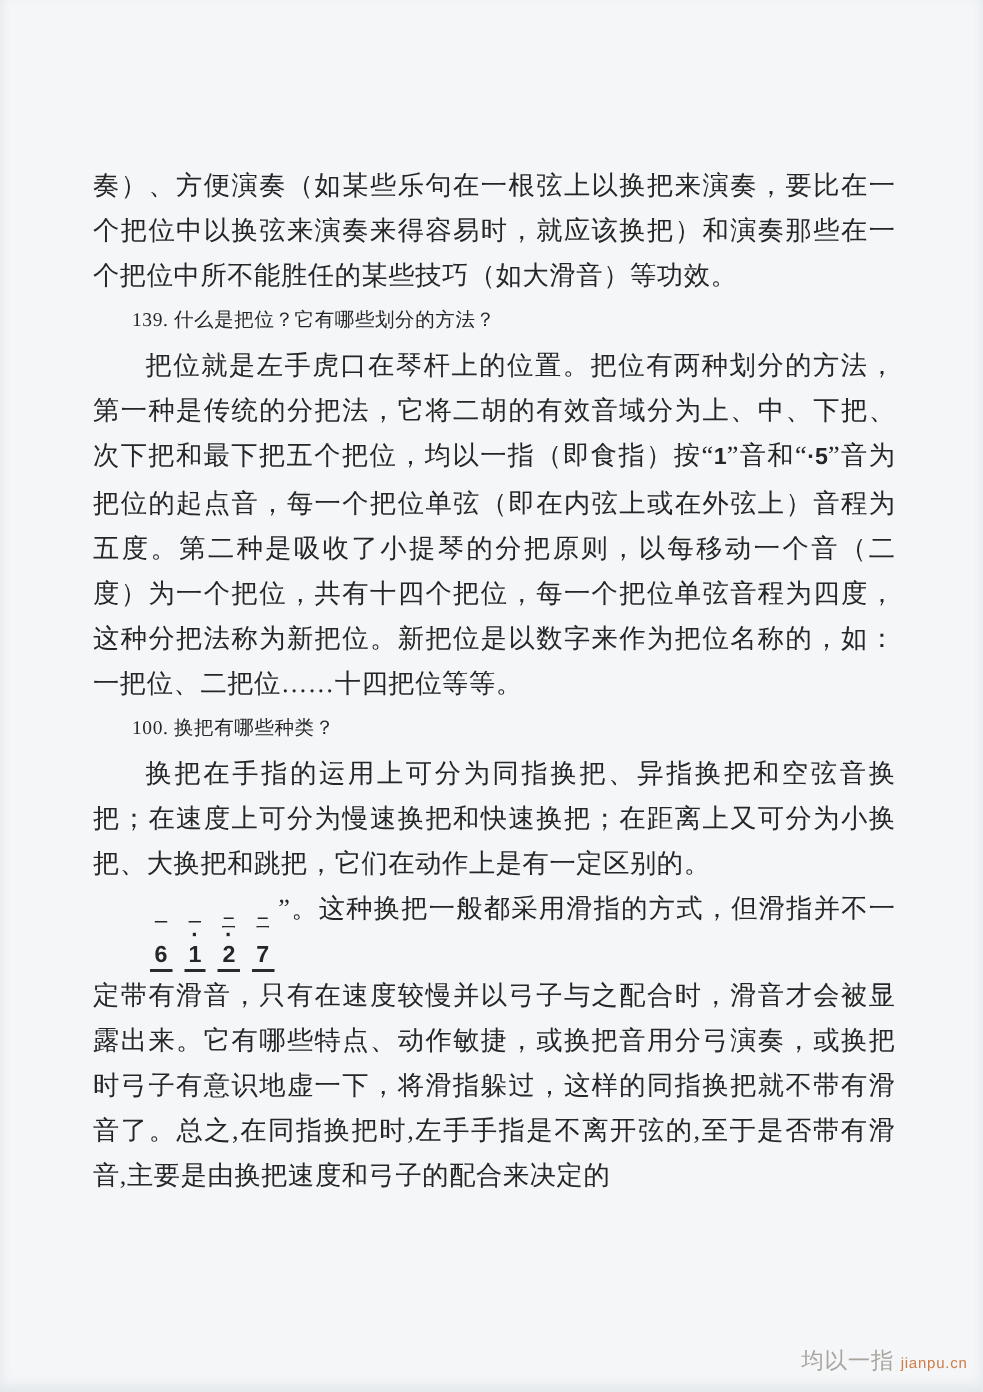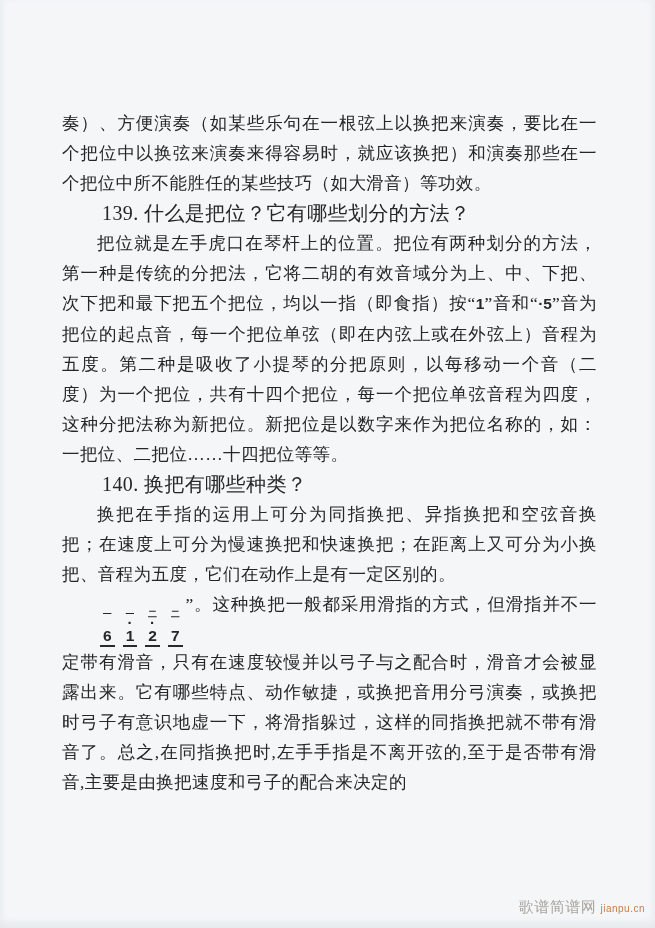--- a/index.html
+++ b/index.html
@@ -29,21 +29,21 @@
     margin: 0;
     font-size: 17.5px;
     line-height: 30px;
     text-align: justify;
     letter-spacing: 0.4px;
   }
   p.para.indent { text-indent: 2em; }
   p.para.no-indent { text-indent: 0; }
   p.question {
     margin: 0;
-    font-size: 20px;
+    font-size: 13px;
     line-height: 30px;
     text-indent: 2em;
     letter-spacing: 0.4px;
     font-family: Liberation Serif, serif;
   }
   .bold-num {
     font-family: "Liberation Sans", "DejaVu Sans", sans-serif;
     font-weight: bold;
     font-size: 15.5px;
     letter-spacing: 0;
@@ -105,23 +105,23 @@
 
 <div class="page">
   <div class="text-block">
 
     <p class="para no-indent">奏）、方便演奏（如某些乐句在一根弦上以换把来演奏，要比在一个把位中以换弦来演奏来得容易时，就应该换把）和演奏那些在一个把位中所不能胜任的某些技巧（如大滑音）等功效。</p>
 
     <p class="question">139. 什么是把位？它有哪些划分的方法？</p>
 
     <p class="para indent"><span>把位就是左手虎口在琴杆上的位置。把位有两种划分的方法，第一种是传统的分把法，它将二胡的有效音域分为上、中、下把、次下把和最下把五个把位，均以一指（即食指）按“</span><span class="bold-num">1</span><span>”音和“</span><span class="bold-num">·5</span><span>”音为把位的起点音，每一个把位单弦（即在内弦上或在外弦上）音程为五度。第二种是吸收了小提琴的分把原则，以每移动一个音（二度）为一个把位，共有十四个把位，每一个把位单弦音程为四度，这种分把法称为新把位。新把位是以数字来作为把位名称的，如：一把位、二把位……十四把位等等。</span></p>
 
-    <p class="question">140. 换把有哪些种类？</p>
+    <p class="question">100. 换把有哪些种类？</p>
 
-    <p class="para indent">换把在手指的运用上可分为同指换把、异指换把和空弦音换把；在速度上可分为慢速换把和快速换把；在距离上又可分为小换把、音程为五度，它们在动作上是有一定区别的。</p>
+    <p class="para indent">换把在手指的运用上可分为同指换把、异指换把和空弦音换把；在速度上可分为慢速换把和快速换把；在距离上又可分为小换把、大换把和跳把，它们在动作上是有一定区别的。</p>
 
 
     <p class="para indent"><span class="notation">
           <span class="note">
             <span class="finger">一</span>
             <span class="oct"></span>
             <span class="digit">6</span>
           </span>
           <span class="note">
             <span class="finger">一</span>
@@ -136,16 +136,16 @@
           <span class="note">
             <span class="finger">二</span>
             <span class="oct"></span>
             <span class="digit">7</span>
           </span>
         </span><span>”。这种换把一般都采用滑指的方式，但滑指并不一定带有滑音，只有在速度较慢并以弓子与之配合时，滑音才会被显露出来。它有哪些特点、动作敏捷，或换把音用分弓演奏，或换把时弓子有意识地虚一下，将滑指躲过，这样的同指换把就不带有滑音了。总之,在同指换把时,左手手指是不离开弦的,至于是否带有滑音,主要是由换把速度和弓子的配合来决定的</span></p>
 
   </div>
 
   <div class="watermark">
-    <span class="site-name">歌谱简谱网</span>
+    <span class="site-name">均以一指</span>
     <span class="site-url">jianpu.cn</span>
   </div>
 </div>
 
 </body></html>

